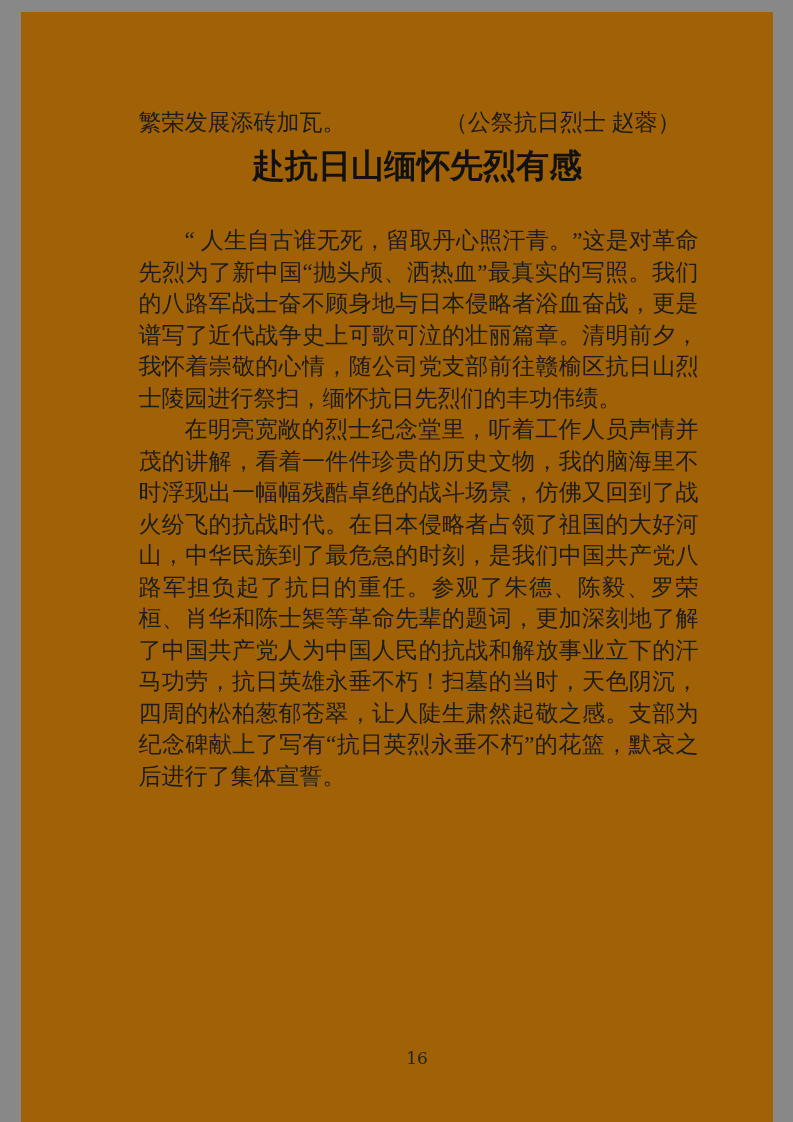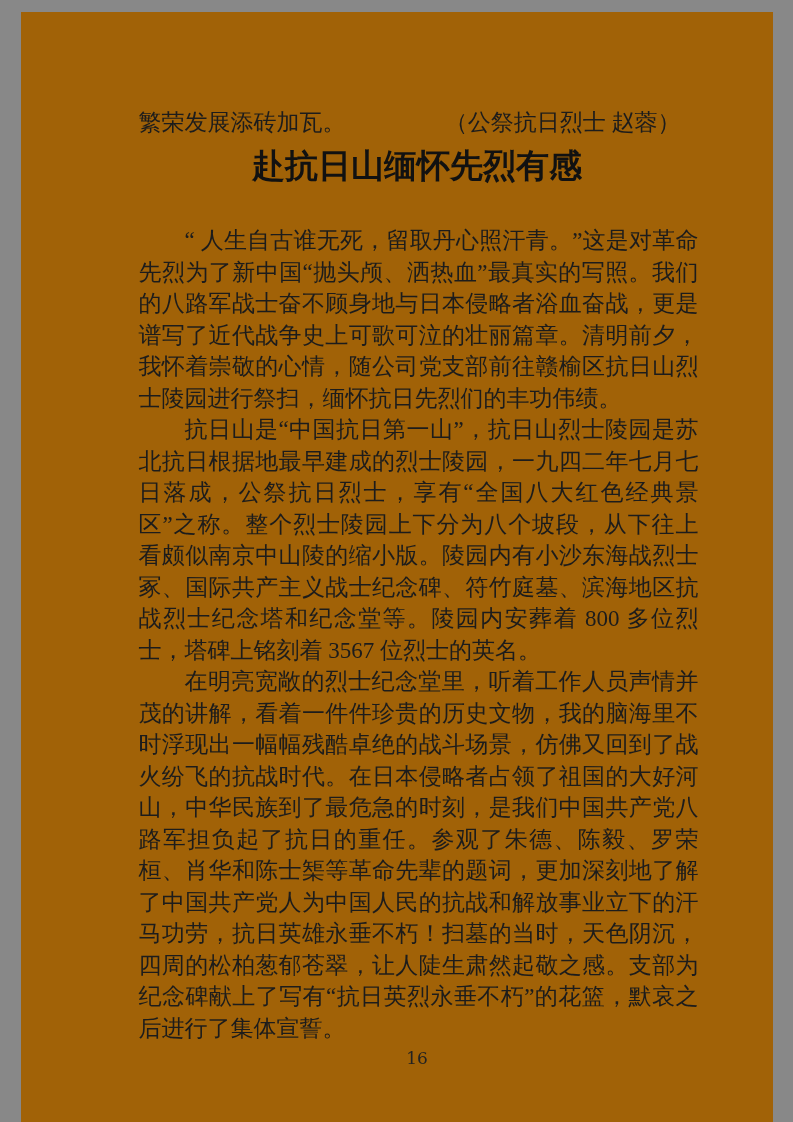--- a/index.html
+++ b/index.html
@@ -79,19 +79,18 @@
 
   <div class="header-row">
     <span class="header-left">繁荣发展添砖加瓦。</span>
     <span class="header-right">（公祭抗日烈士  赵蓉）</span>
   </div>
 
   <div class="article-title">赴抗日山缅怀先烈有感</div>
 
   <div class="article-body">
     <p>“ 人生自古谁无死，留取丹心照汗青。”这是对革命先烈为了新中国“抛头颅、洒热血”最真实的写照。我们的八路军战士奋不顾身地与日本侵略者浴血奋战，更是谱写了近代战争史上可歌可泣的壮丽篇章。清明前夕，我怀着崇敬的心情，随公司党支部前往赣榆区抗日山烈士陵园进行祭扫，缅怀抗日先烈们的丰功伟绩。</p>
-    <p>抗日山是“中国抗日第一山”，抗日山烈士陵园是苏北抗日根据地最早建成的烈士陵园，一九四二年七月七日落成，公祭抗日烈士，享有“全国八大红色经典景区”之称。整个烈士陵园上下分为八个坡段，从下往上看颇似南京中山陵的缩小版。陵园内有小沙东海战烈士冢、国际共产主义战士纪念碑、符竹庭墓、滨海地区抗战烈士纪念塔和纪念堂等。陵园内安葬着 800 多位烈士，塔碑上铭刻着 3567 位烈士的英名。</p>
     <p>在明亮宽敞的烈士纪念堂里，听着工作人员声情并茂的讲解，看着一件件珍贵的历史文物，我的脑海里不时浮现出一幅幅残酷卓绝的战斗场景，仿佛又回到了战火纷飞的抗战时代。在日本侵略者占领了祖国的大好河山，中华民族到了最危急的时刻，是我们中国共产党八路军担负起了抗日的重任。参观了朱德、陈毅、罗荣桓、肖华和陈士榘等革命先辈的题词，更加深刻地了解了中国共产党人为中国人民的抗战和解放事业立下的汗马功劳，抗日英雄永垂不朽！扫墓的当时，天色阴沉，四周的松柏葱郁苍翠，让人陡生肃然起敬之感。支部为纪念碑献上了写有“抗日英烈永垂不朽”的花篮，默哀之后进行了集体宣誓。</p>
   </div>
 
   <div class="page-number">16</div>
 
 </div>
 
 </body></html>

